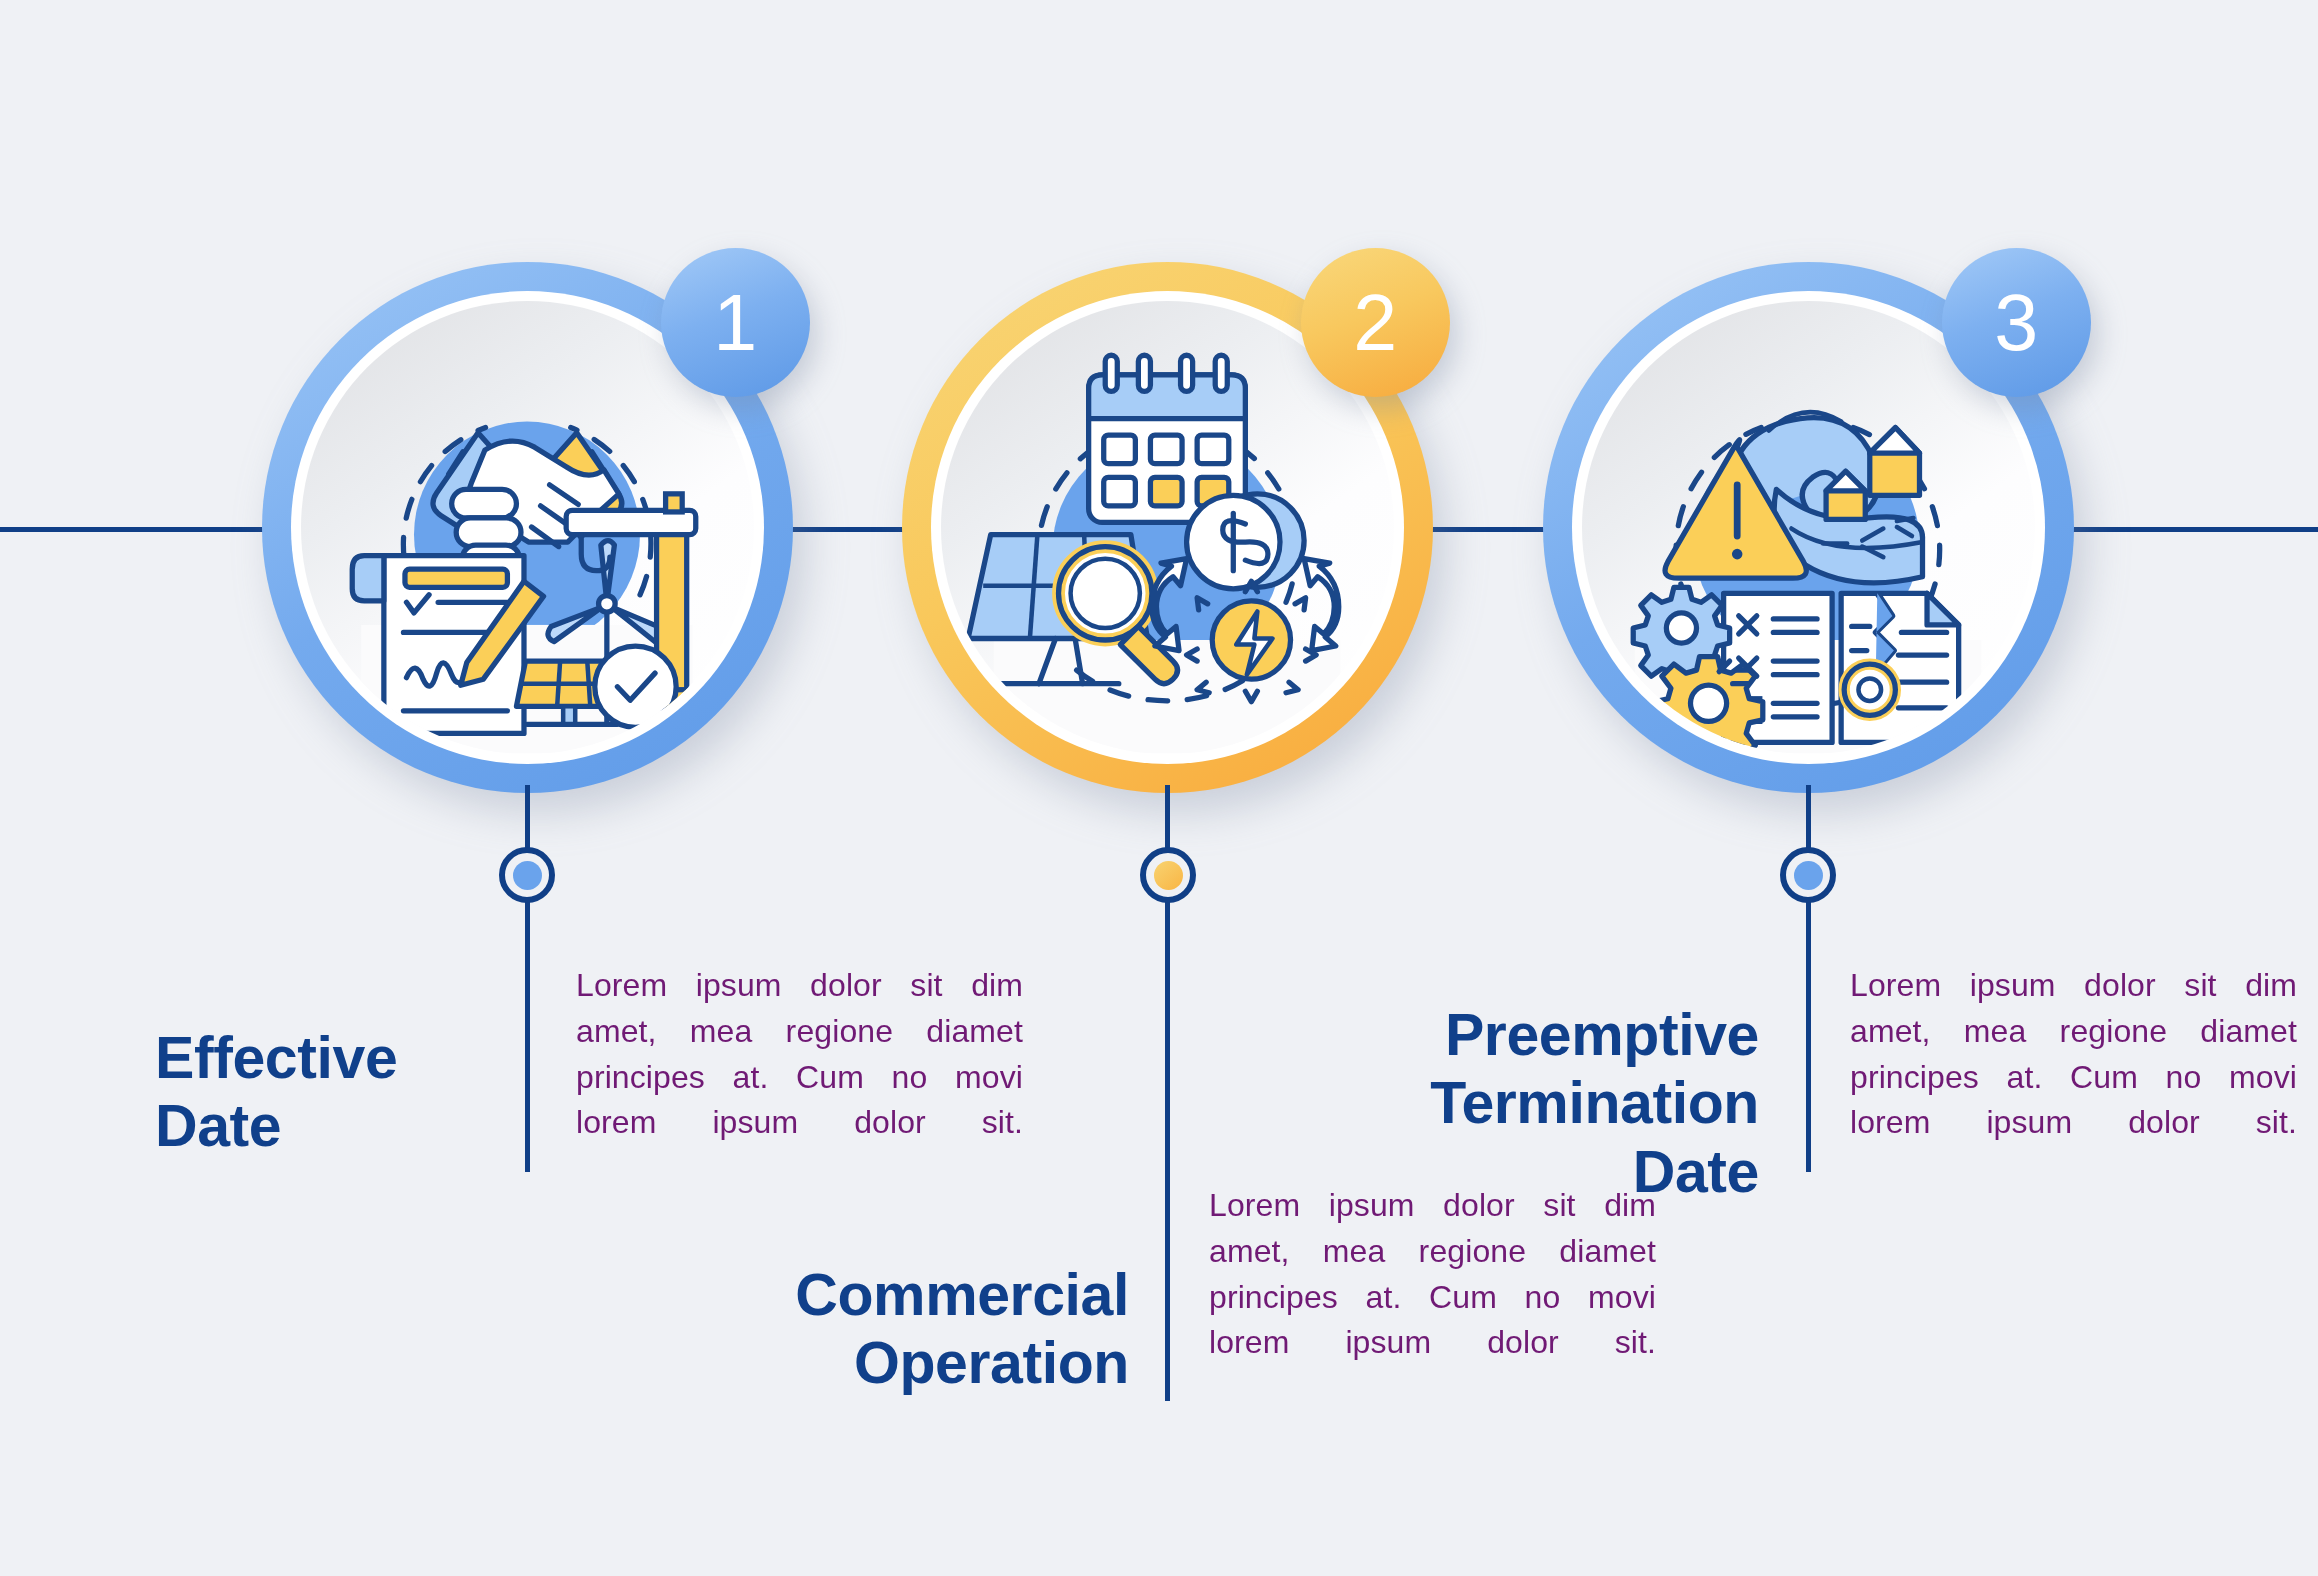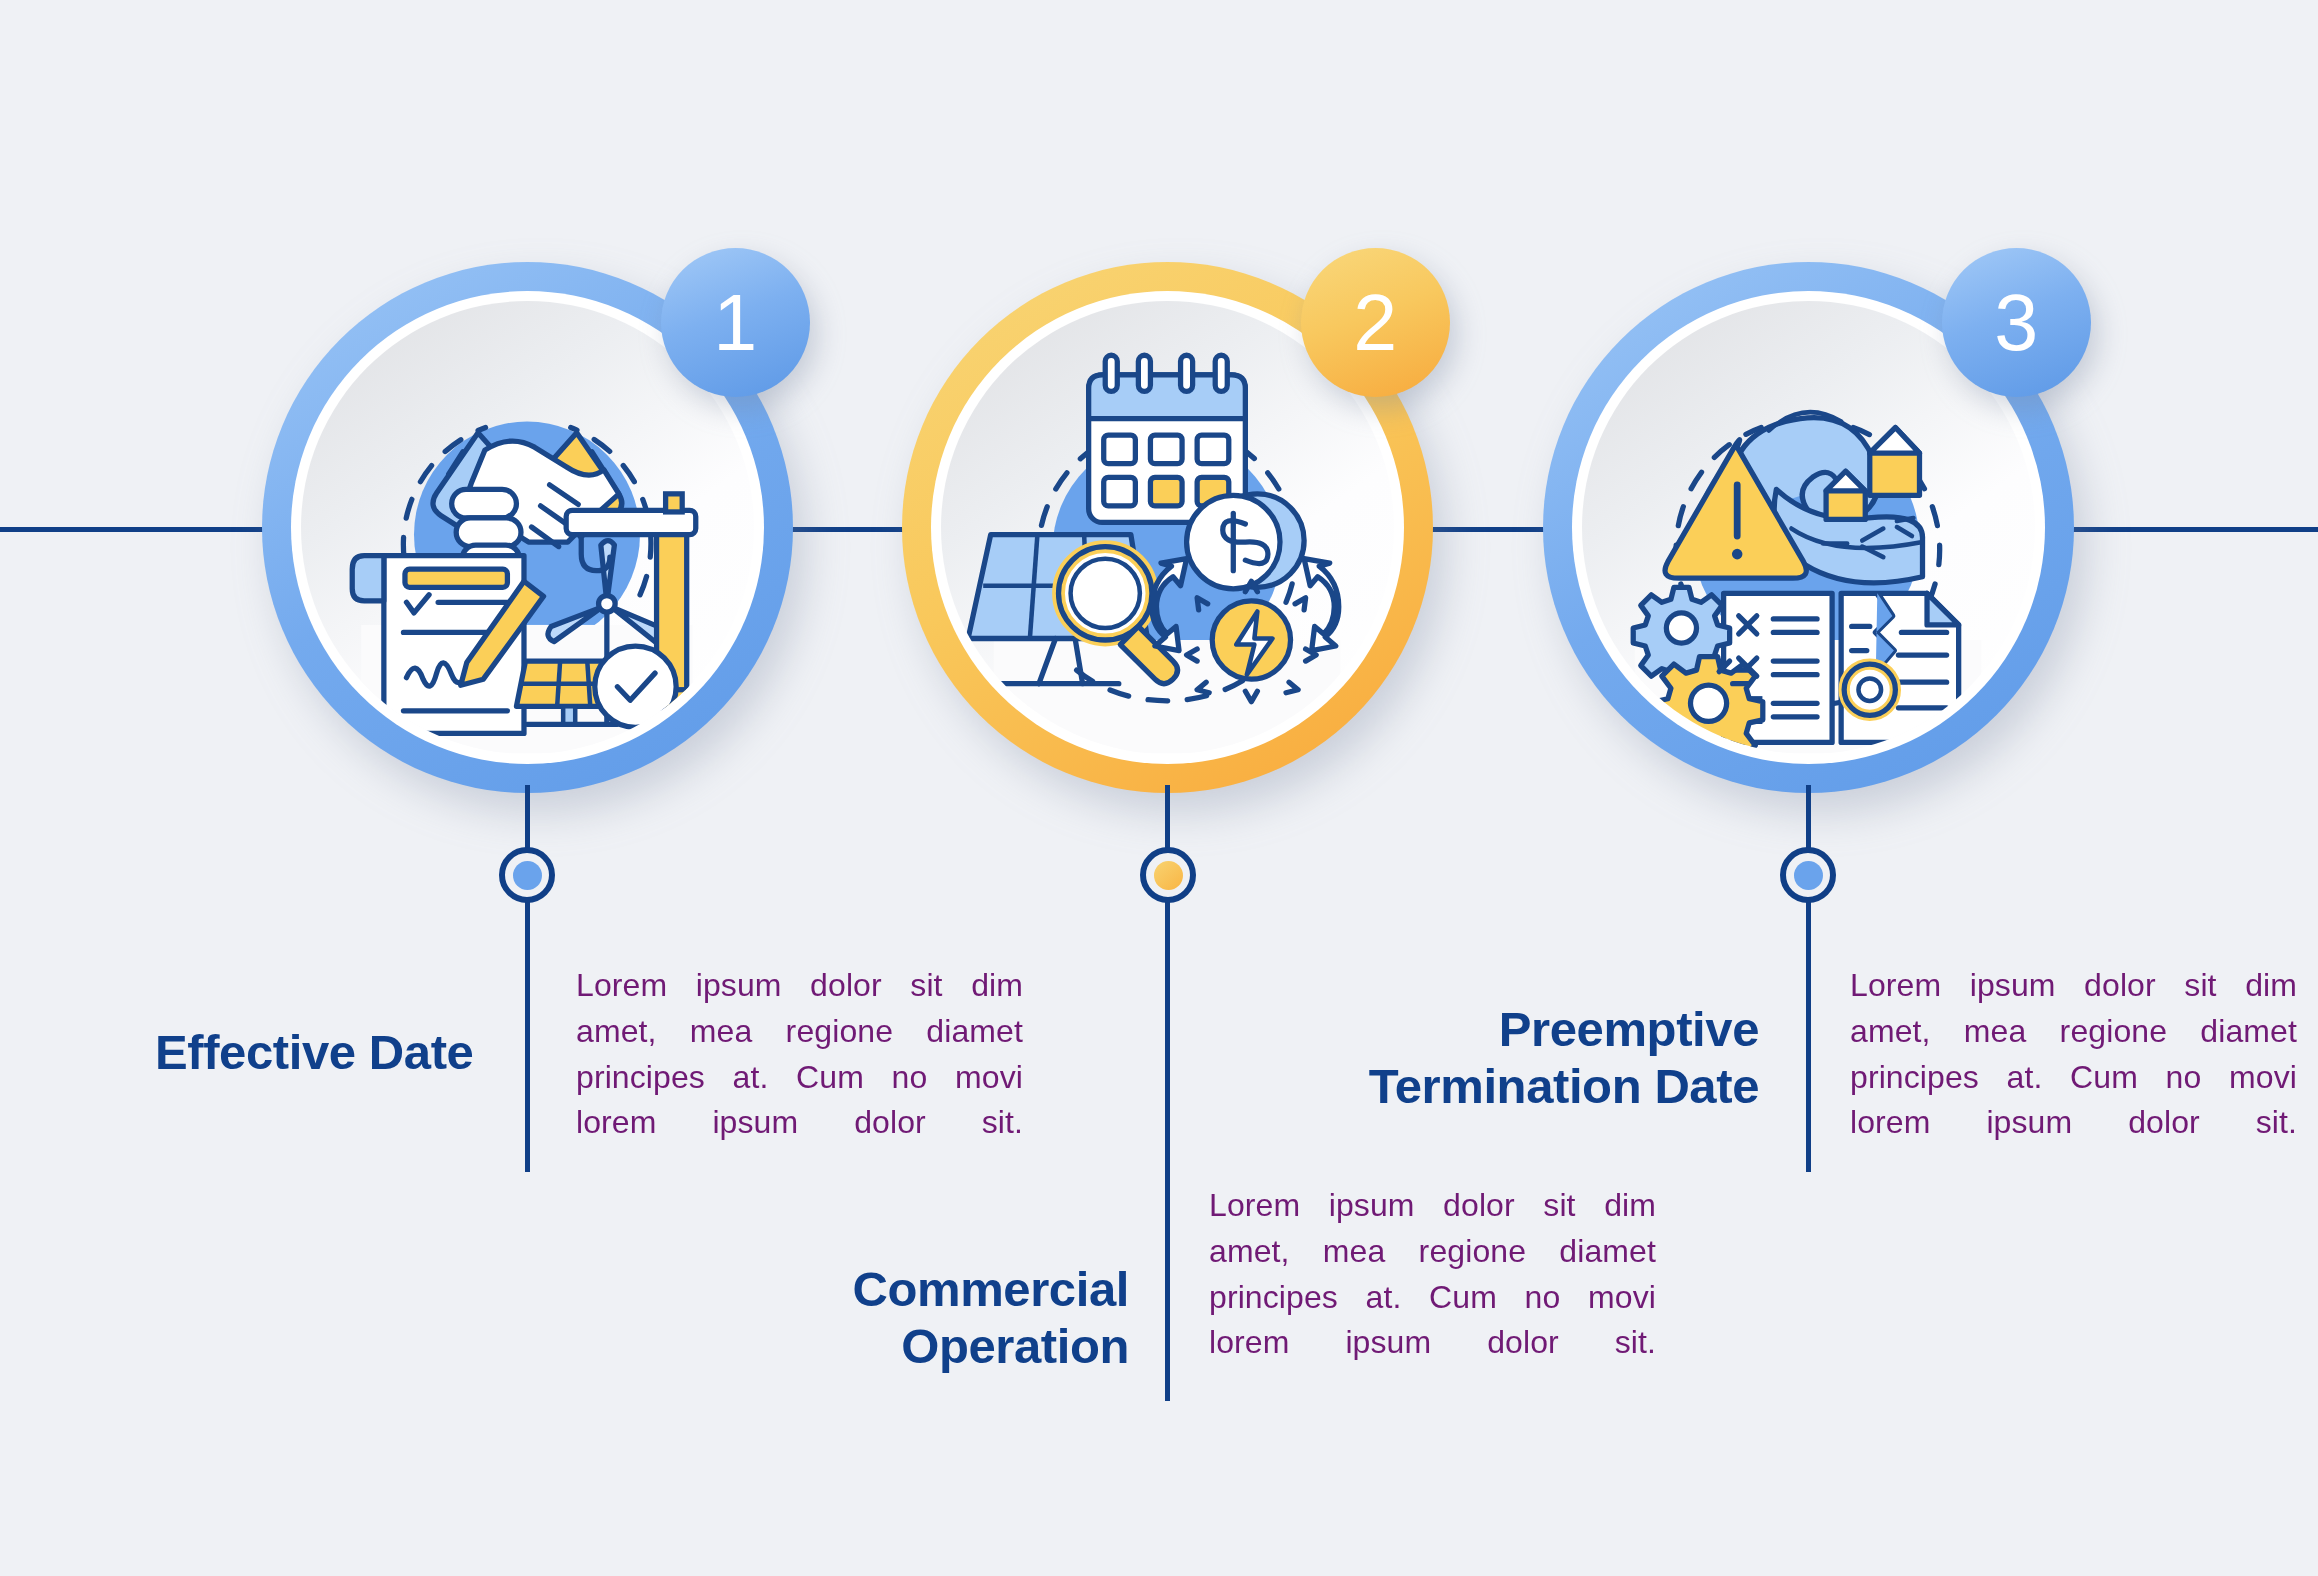--- a/index.html
+++ b/index.html
@@ -96,21 +96,21 @@
     border-radius: 50%;
   }
   .dot-blue  { background: #6aa3ec; }
   .dot-amber { background: linear-gradient(140deg,#f8d371 0%,#f9b544 100%); }
 
   
   .heading {
     position: absolute;
     color: #10408b;
     font-weight: 700;
-    font-size: 49px;
+    font-size: 59px;
     line-height: 1.16;
     letter-spacing: -0.4px;
   }
   .body {
     position: absolute;
     color: #701a75;
     font-size: 32px;
     line-height: 1.43;
     text-align: justify;
     text-align-last: justify;

